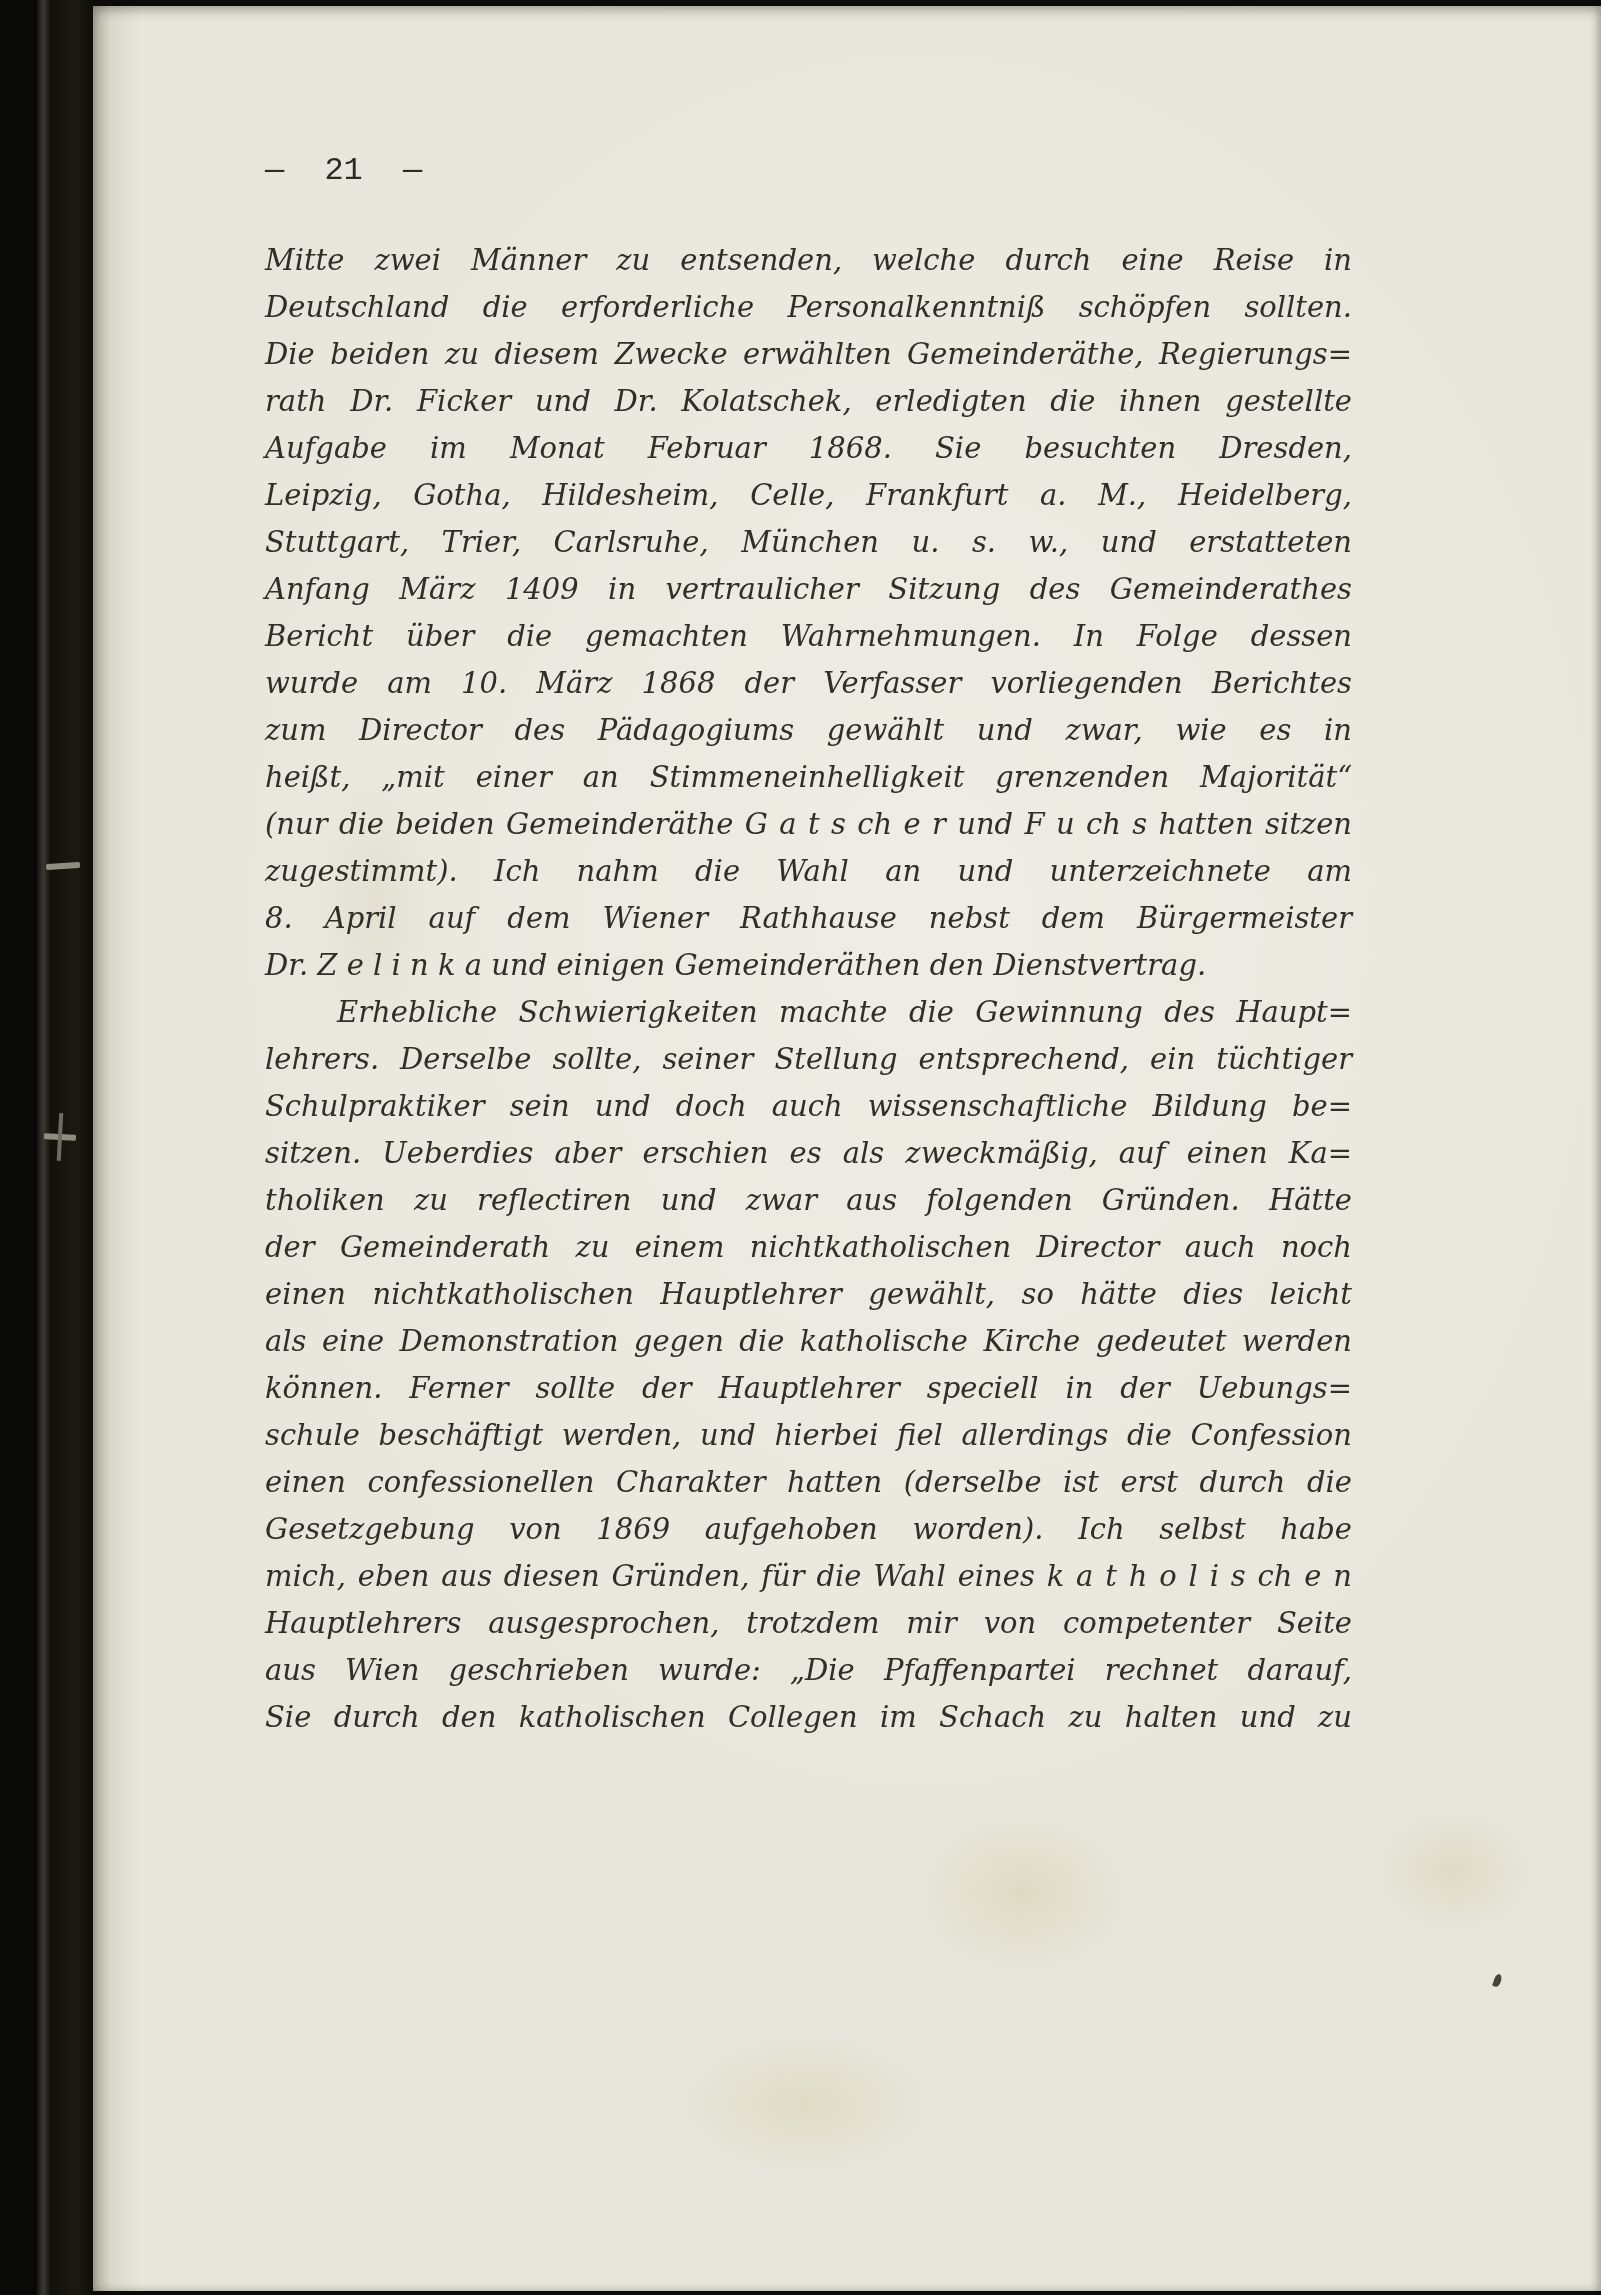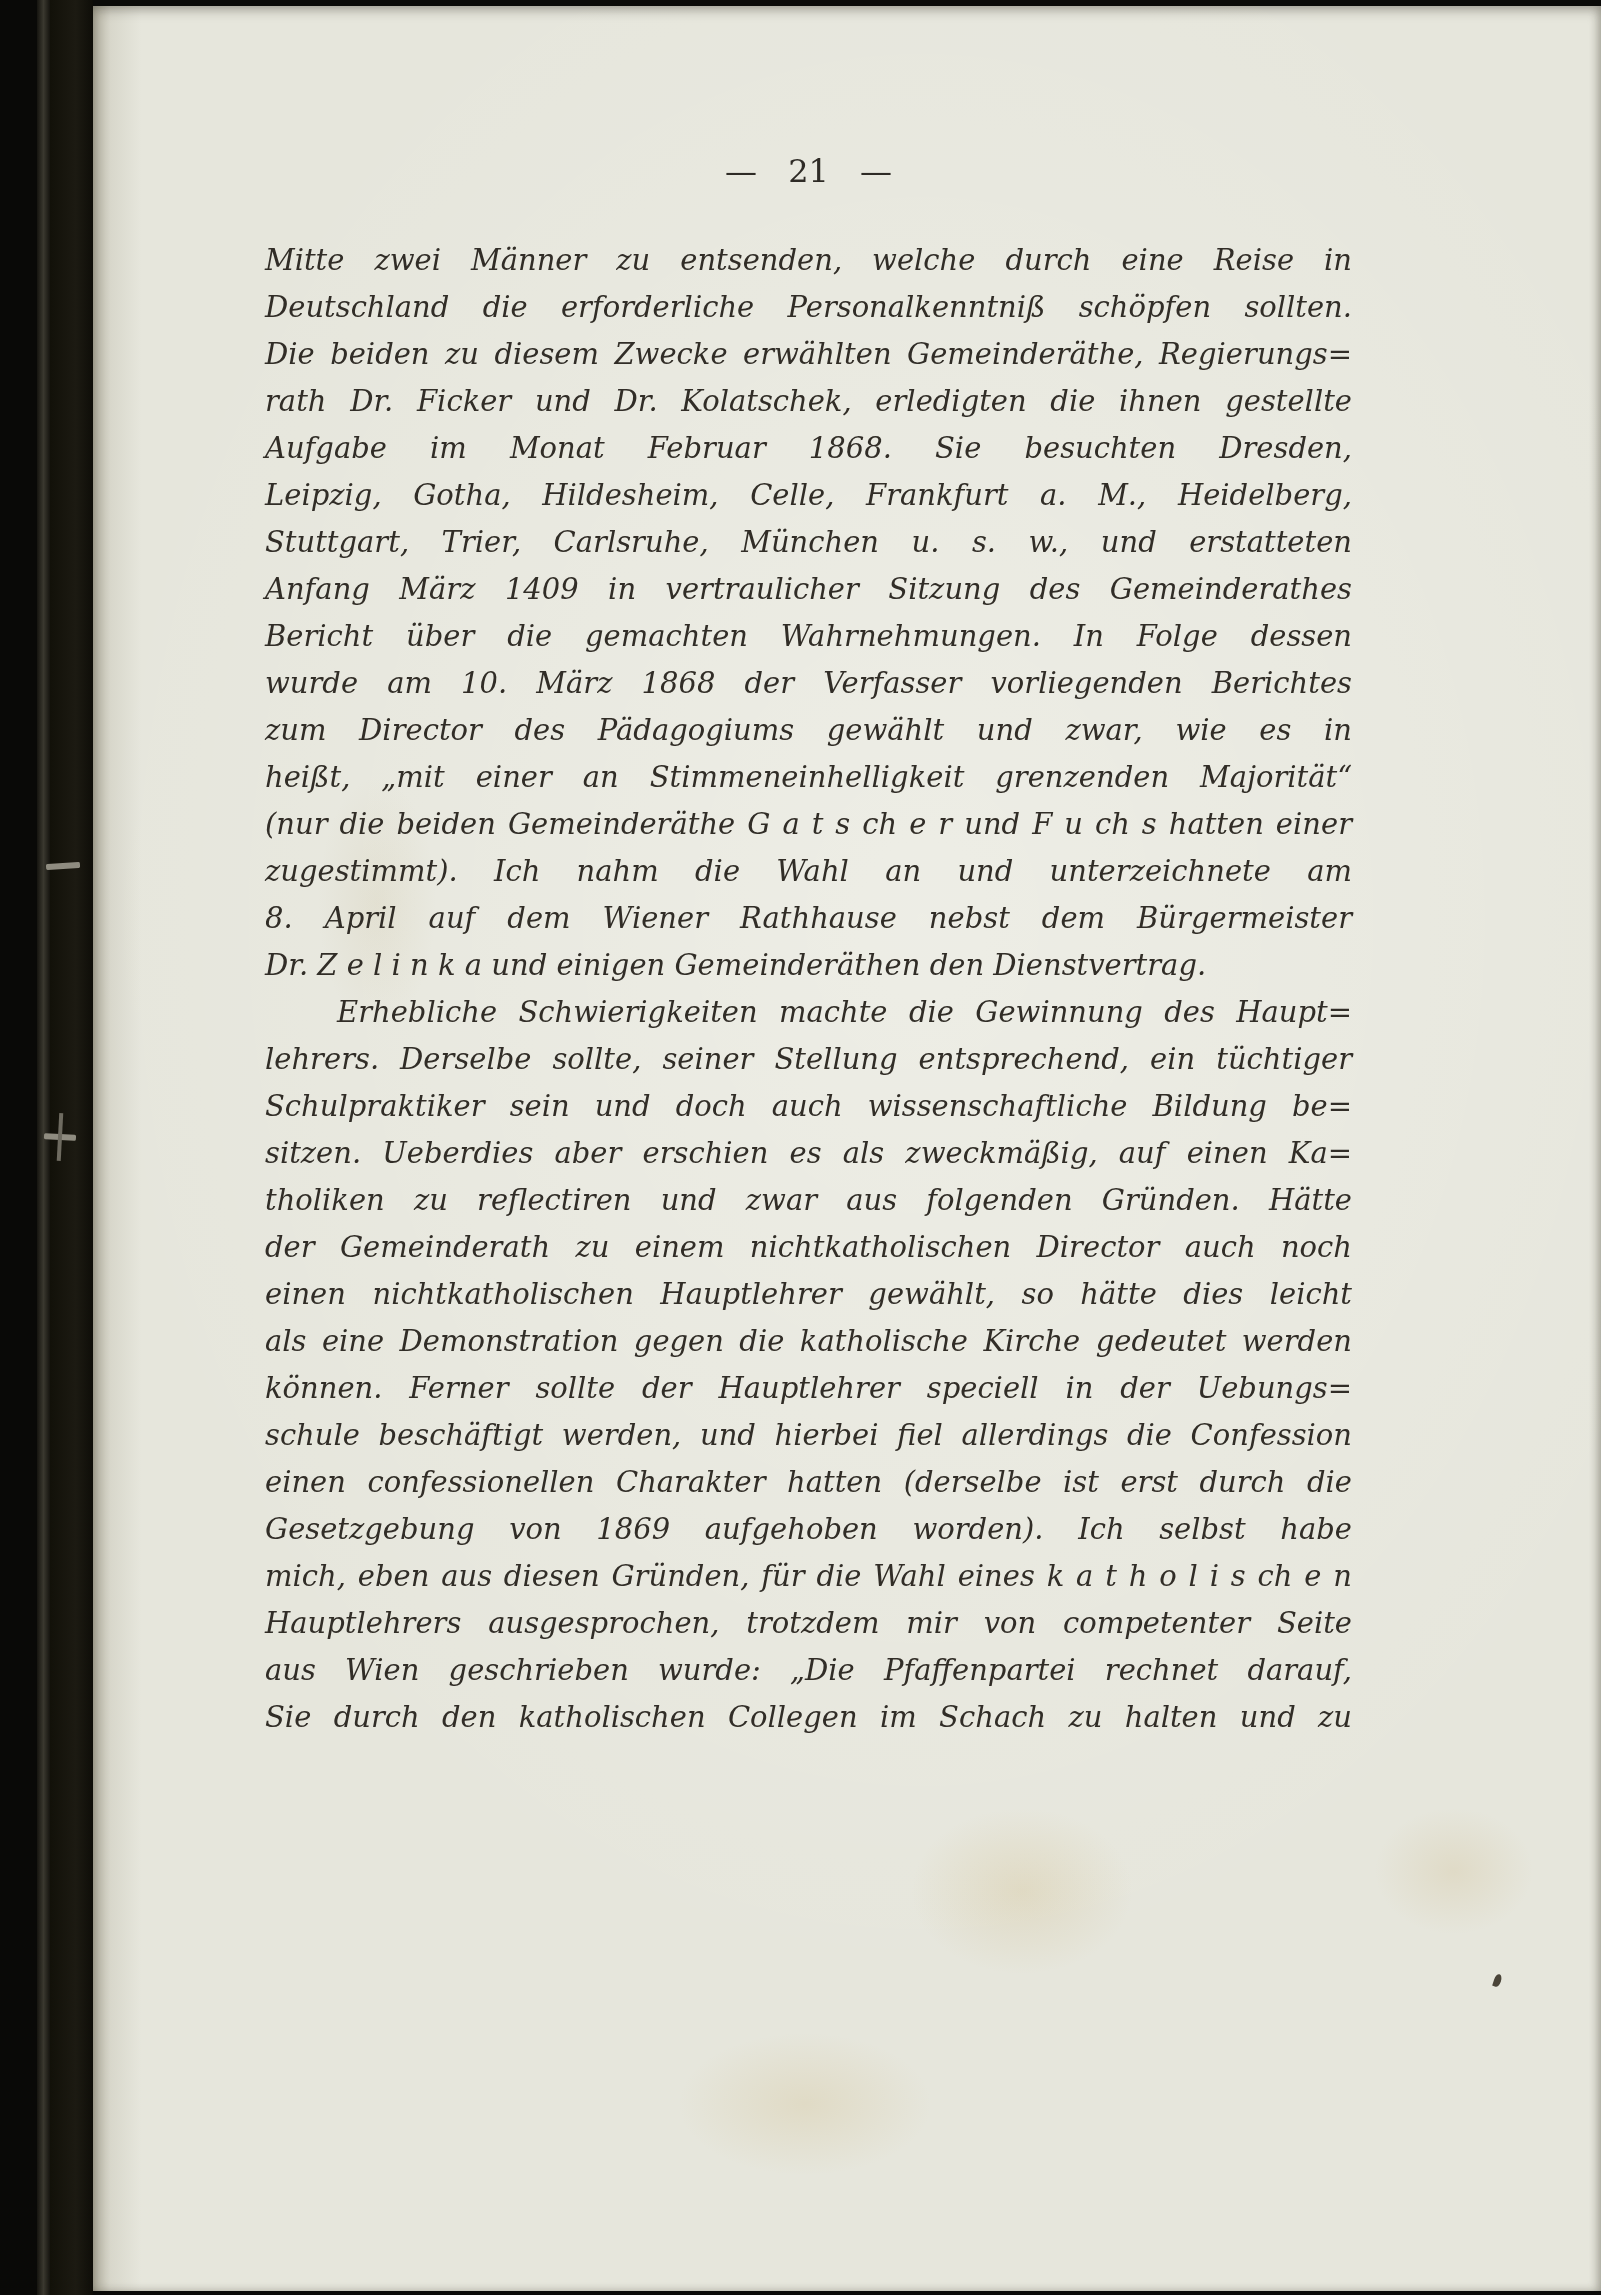--- a/index.html
+++ b/index.html
@@ -23,21 +23,21 @@
     position:absolute;left:93px;top:6.4px;right:0;bottom:4px;
     background:
       radial-gradient(ellipse 1121px 1441px at 55% 40%, rgba(255,255,252,0.30), rgba(0,0,0,0) 75%),
       linear-gradient(90deg,#b3b0a0 0px,#d8d7cb 17.6px,#e6e6dc 48px,#e6e6dc 100%),
       #e6e6dc;
     box-shadow:inset 0 4.8px 11.2px rgba(30,28,18,0.25), inset -3.2px 0 8px rgba(60,55,40,0.25);
   }
 
   .page-number{
     position:absolute;left:172px;top:146px;width:1087px;
-    text-align:center;font-size:32px;color:#2e2b26;word-spacing:21px;
+    font-size:32px;color:#2e2b26;word-spacing:21px;font-family:Liberation Mono, monospace;
   }
 
   .text{
     position:absolute;left:172px;top:231px;width:1087px;
     font-size:29px;line-height:47px;color:#312d27;font-style:italic;
   }
   .line{text-align:justify;text-align-last:justify;}
   .line.no-just{text-align-last:left;}
   .line.indent{text-indent:72px;}
 
@@ -85,21 +85,21 @@
       <div class="line">Die beiden zu diesem Zwecke erwählten Gemeinderäthe, Regierungs=</div>
       <div class="line">rath Dr. Ficker und Dr. Kolatschek, erledigten die ihnen gestellte</div>
       <div class="line">Aufgabe im Monat Februar 1868. Sie besuchten Dresden,</div>
       <div class="line">Leipzig, Gotha, Hildesheim, Celle, Frankfurt a. M., Heidelberg,</div>
       <div class="line">Stuttgart, Trier, Carlsruhe, München u. s. w., und erstatteten</div>
       <div class="line">Anfang März 1409 in vertraulicher Sitzung des Gemeinderathes</div>
       <div class="line">Bericht über die gemachten Wahrnehmungen. In Folge dessen</div>
       <div class="line">wurde am 10. März 1868 der Verfasser vorliegenden Berichtes</div>
       <div class="line">zum Director des Pädagogiums gewählt und zwar, wie es in</div>
       <div class="line">heißt, „mit einer an Stimmeneinhelligkeit grenzenden Majorität“</div>
-      <div class="line">(nur die beiden Gemeinderäthe G a t s ch e r und F u ch s hatten einer</div>
+      <div class="line">(nur die beiden Gemeinderäthe G a t s ch e r und F u ch s hatten sitzen</div>
       <div class="line">zugestimmt). Ich nahm die Wahl an und unterzeichnete am</div>
       <div class="line">8. April auf dem Wiener Rathhause nebst dem Bürgermeister</div>
       <div class="line no-just">Dr. Z e l i n k a und einigen Gemeinderäthen den Dienstvertrag.</div>
       <div class="line indent">Erhebliche Schwierigkeiten machte die Gewinnung des Haupt=</div>
       <div class="line">lehrers. Derselbe sollte, seiner Stellung entsprechend, ein tüchtiger</div>
       <div class="line">Schulpraktiker sein und doch auch wissenschaftliche Bildung be=</div>
       <div class="line">sitzen. Ueberdies aber erschien es als zweckmäßig, auf einen Ka=</div>
       <div class="line">tholiken zu reflectiren und zwar aus folgenden Gründen. Hätte</div>
       <div class="line">der Gemeinderath zu einem nichtkatholischen Director auch noch</div>
       <div class="line">einen nichtkatholischen Hauptlehrer gewählt, so hätte dies leicht</div>

